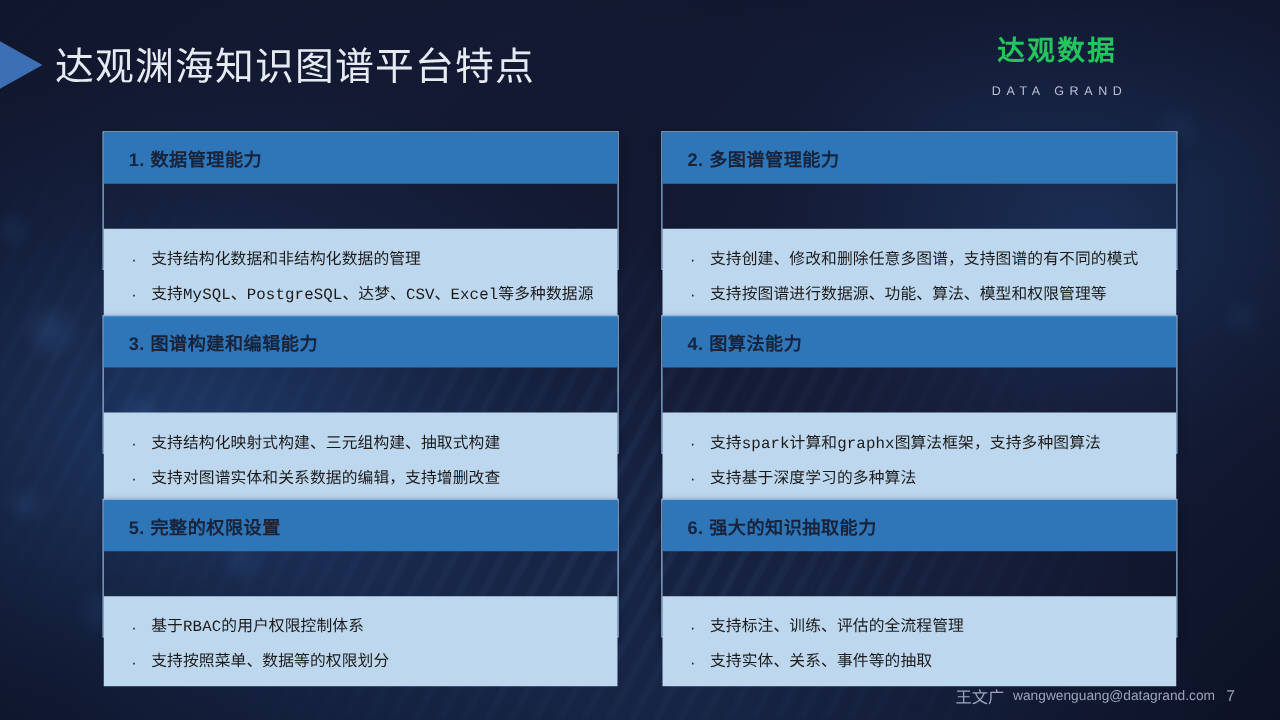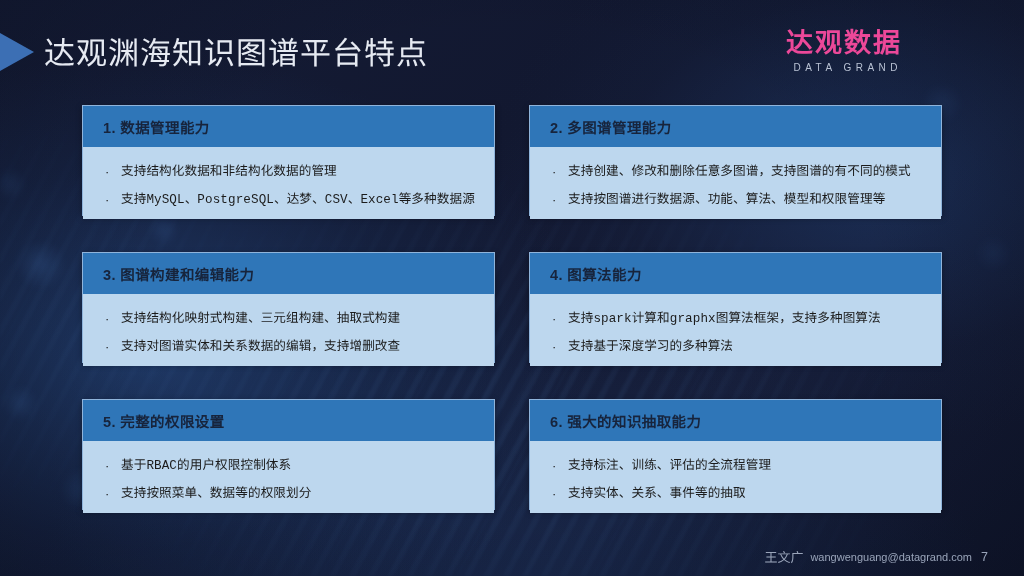--- a/index.html
+++ b/index.html
@@ -107,31 +107,31 @@
     color: #e6eaf2;
     white-space: nowrap;
   }
   .logo {
     position: absolute;
     right: 38px;
     top: 28px;
     text-align: center;
   }
   .logo-cn {
-    font-size: 27px;
+    font-size: 22px;
     font-weight: 700;
     letter-spacing: 2px;
-    color: #ec4899;
+    color: #22c55e;
     line-height: 1.15;
   }
   .logo-en {
     font-size: 10px;
     letter-spacing: 4.5px;
     color: #b9c2d4;
-    margin-top: 3px;
+    margin-top: 15px;
     padding-left: 4px;
     text-align: right;
   }
 
   
   .cards {
     position: absolute;
     left: 82px;
     top: 105px;
     width: 860px;
@@ -140,20 +140,21 @@
     grid-template-rows: 111px 111px 111px;
     column-gap: 34px;
     row-gap: 36px;
   }
   .card {
     display: flex;
     flex-direction: column;
     border: 1px solid #8fb4db;
     box-sizing: border-box;
     box-shadow: 0 2px 6px rgba(0,0,0,0.35);
+    gap: 36px;
   }
   .card-header {
     height: 41px;
     flex: 0 0 41px;
     background: #2f76b8;
     display: flex;
     align-items: center;
     padding-left: 20px;
     box-sizing: border-box;
   }

